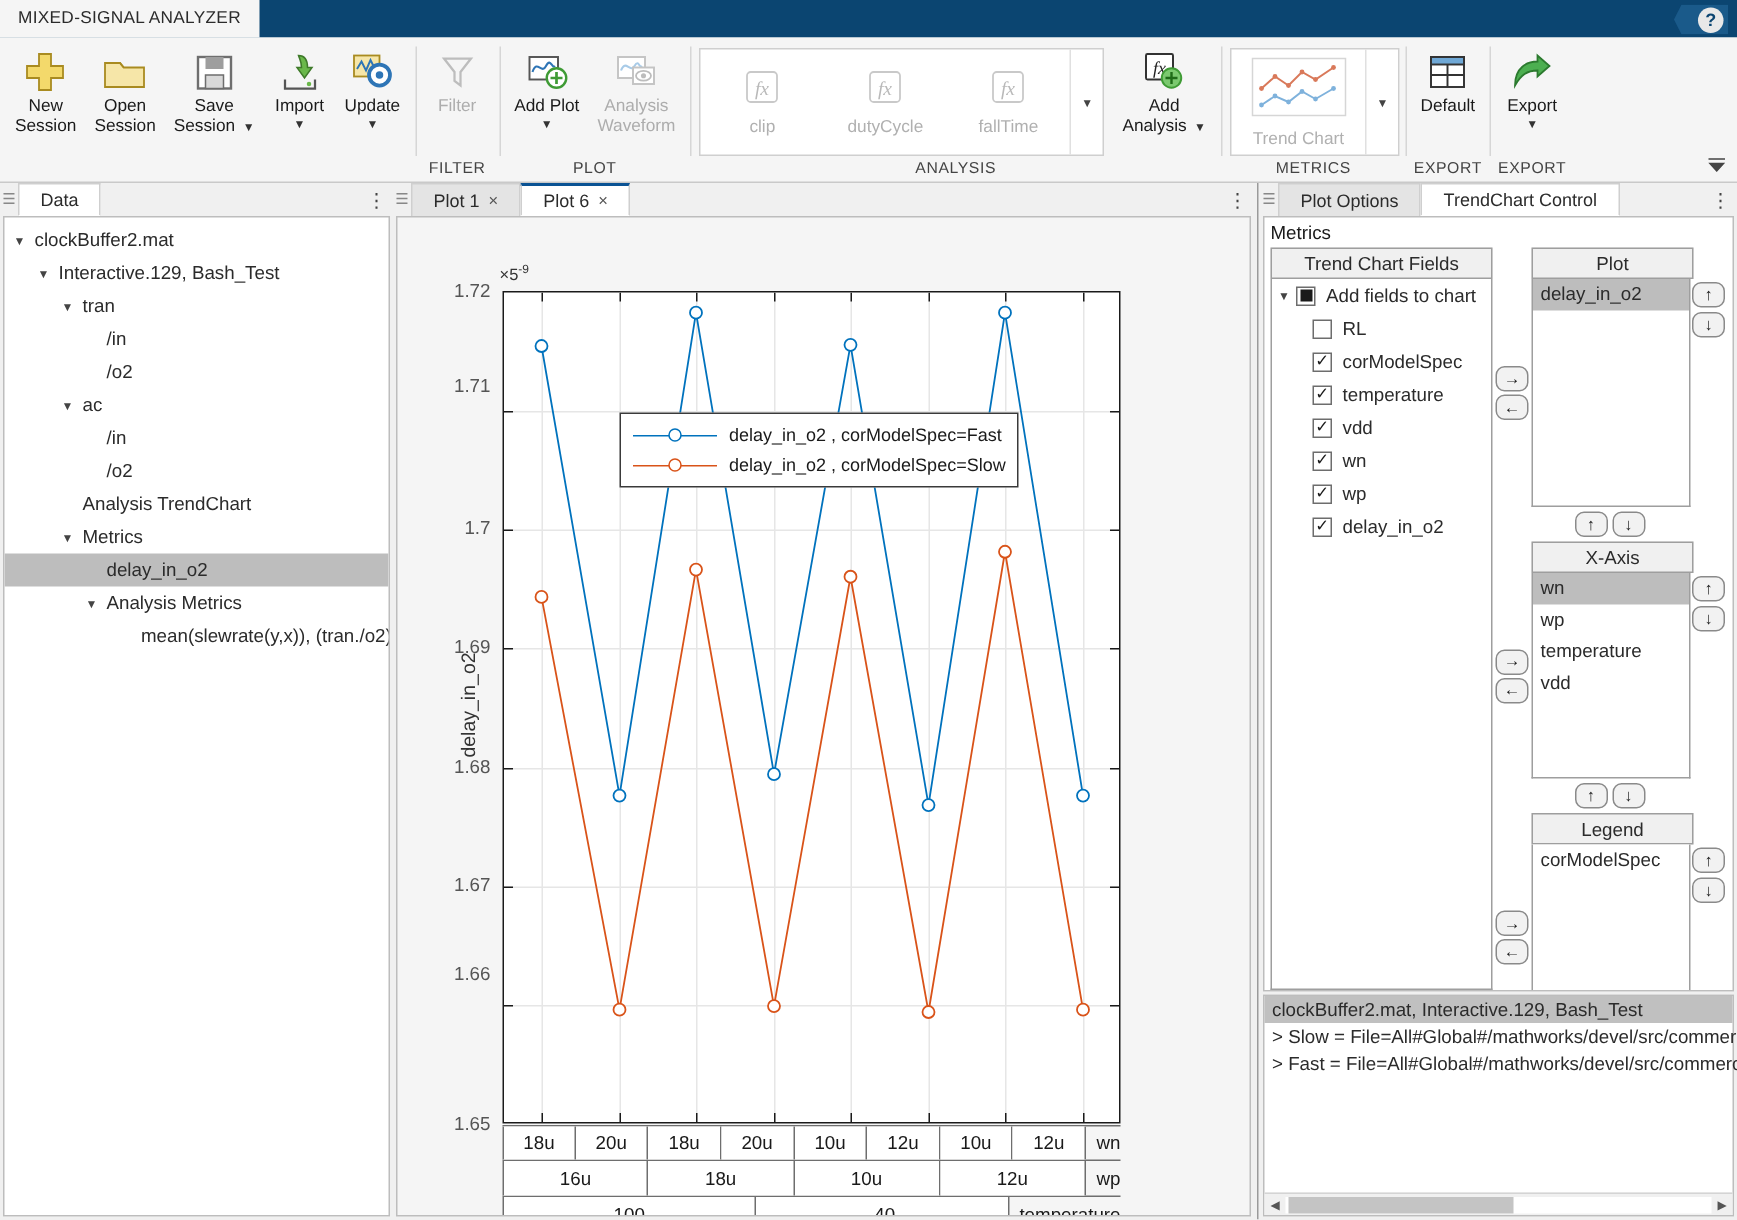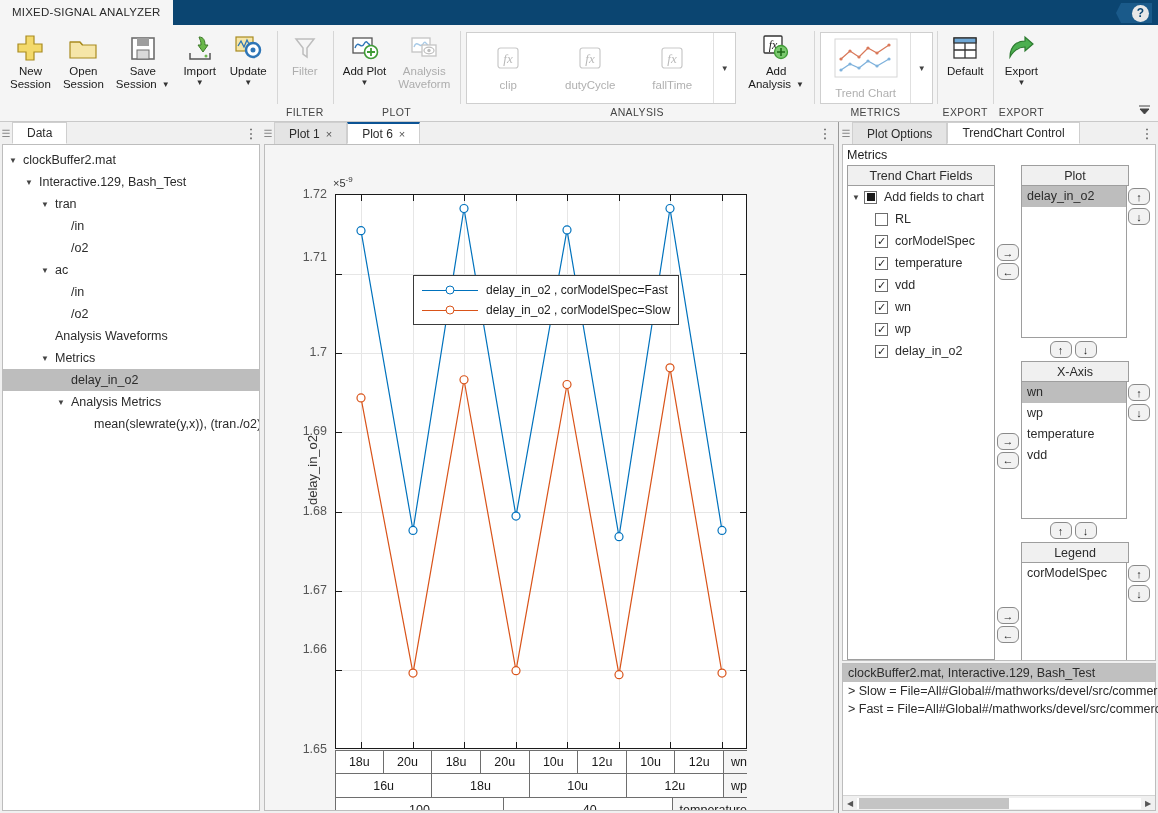--- a/index.html
+++ b/index.html
@@ -498,21 +498,21 @@
         <span class="tri">▼</span>
         <span>ac</span>
       </div>
       <div class="tnode" style="padding-left:68px">
         <span>/in</span>
       </div>
       <div class="tnode" style="padding-left:68px">
         <span>/o2</span>
       </div>
       <div class="tnode" style="padding-left:52px">
-        <span>Analysis Waveforms</span>
+        <span>Analysis TrendChart</span>
       </div>
       <div class="tnode" style="padding-left:38px">
         <span class="tri">▼</span>
         <span>Metrics</span>
       </div>
       <div class="tnode sel" style="padding-left:68px">
         <span>delay_in_o2</span>
       </div>
       <div class="tnode" style="padding-left:54px">
         <span class="tri">▼</span>

